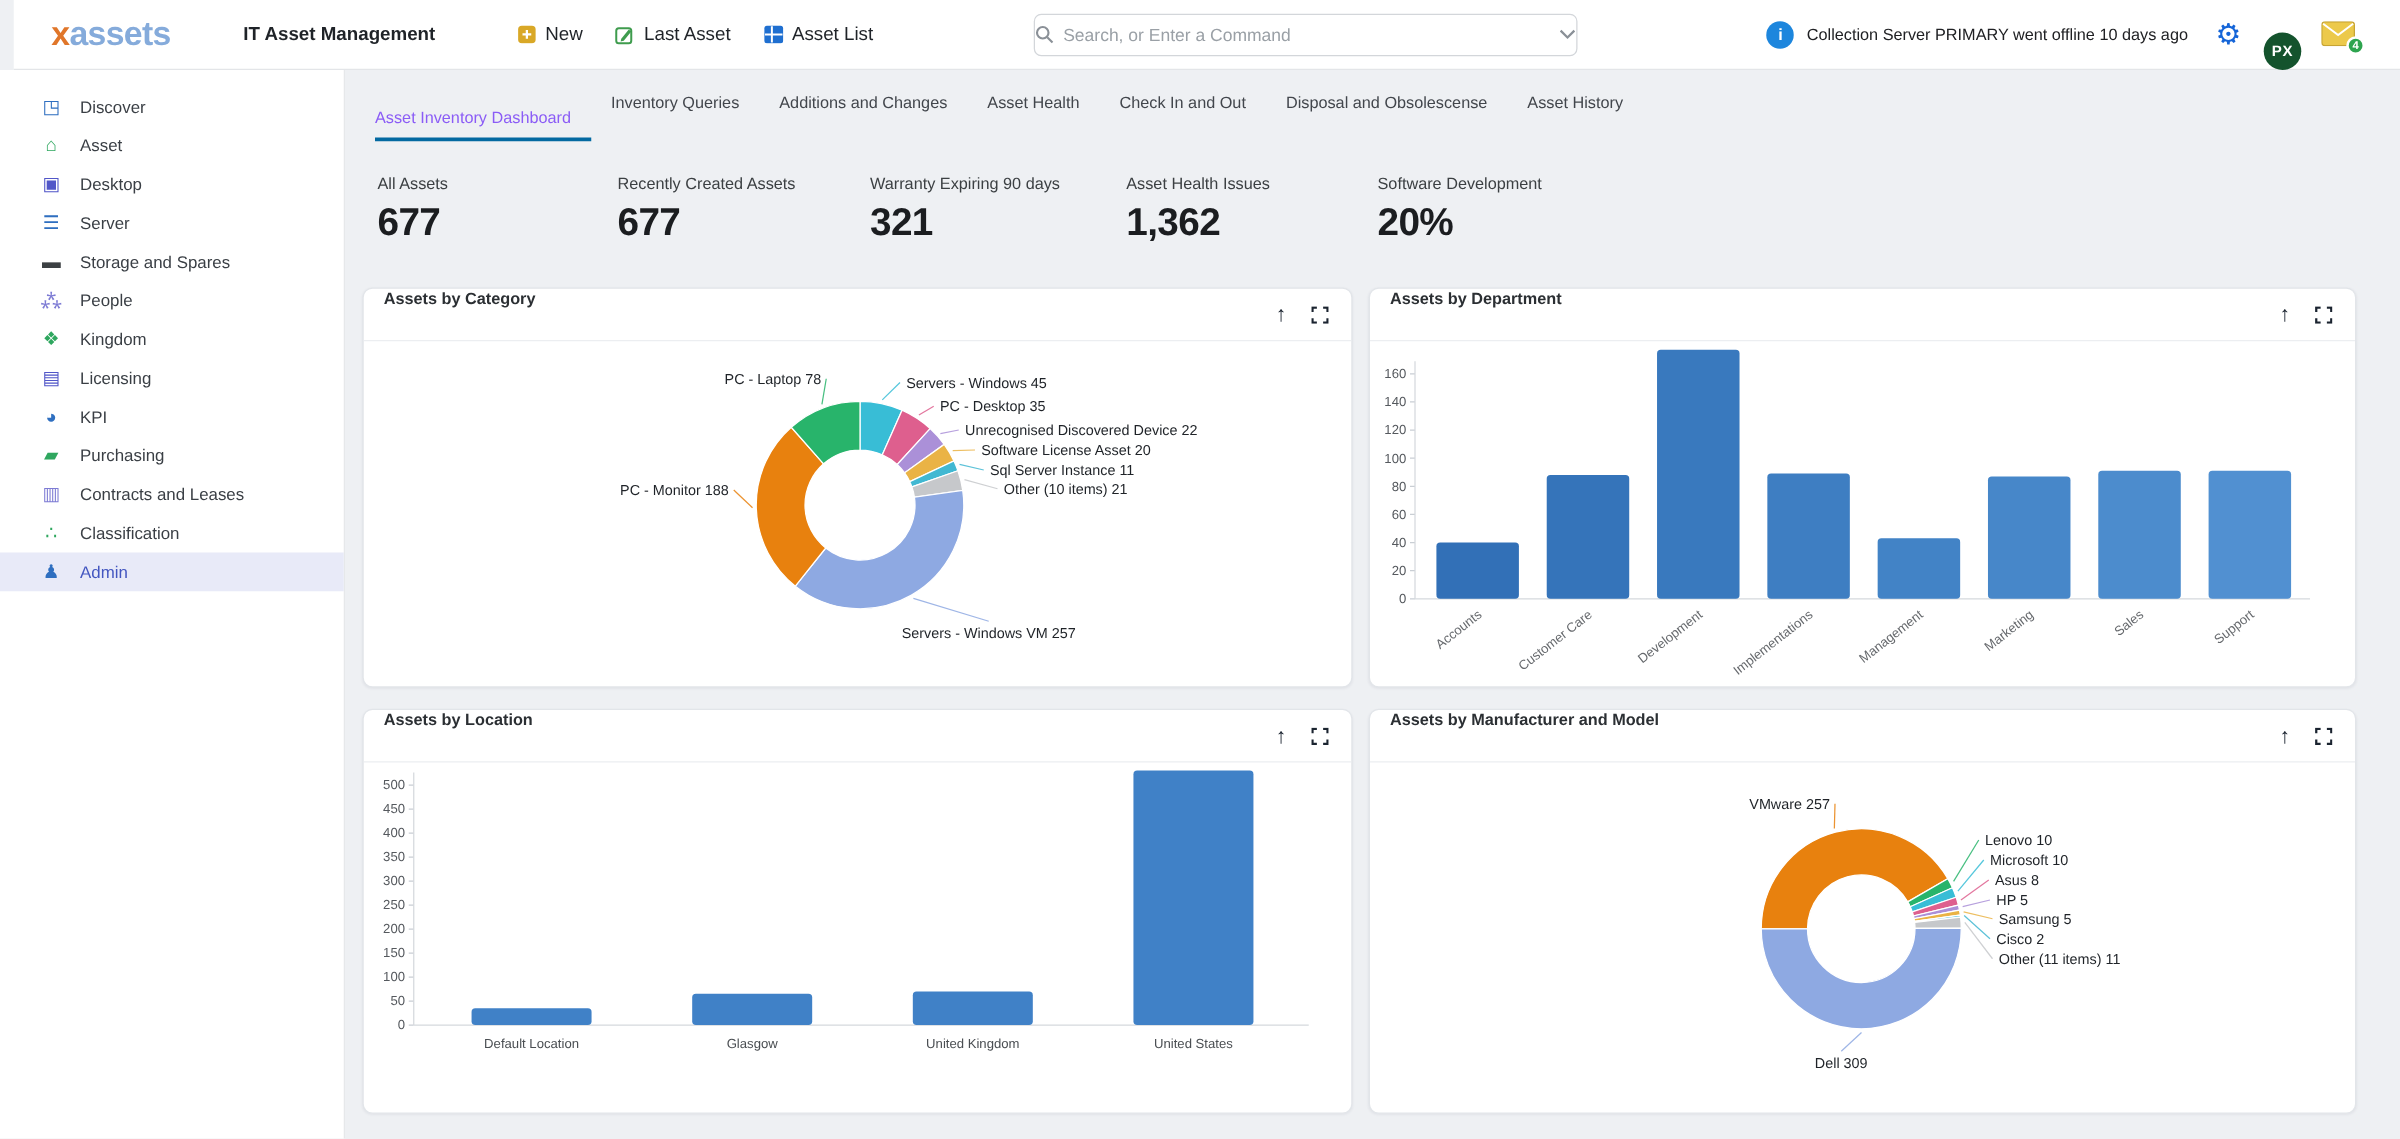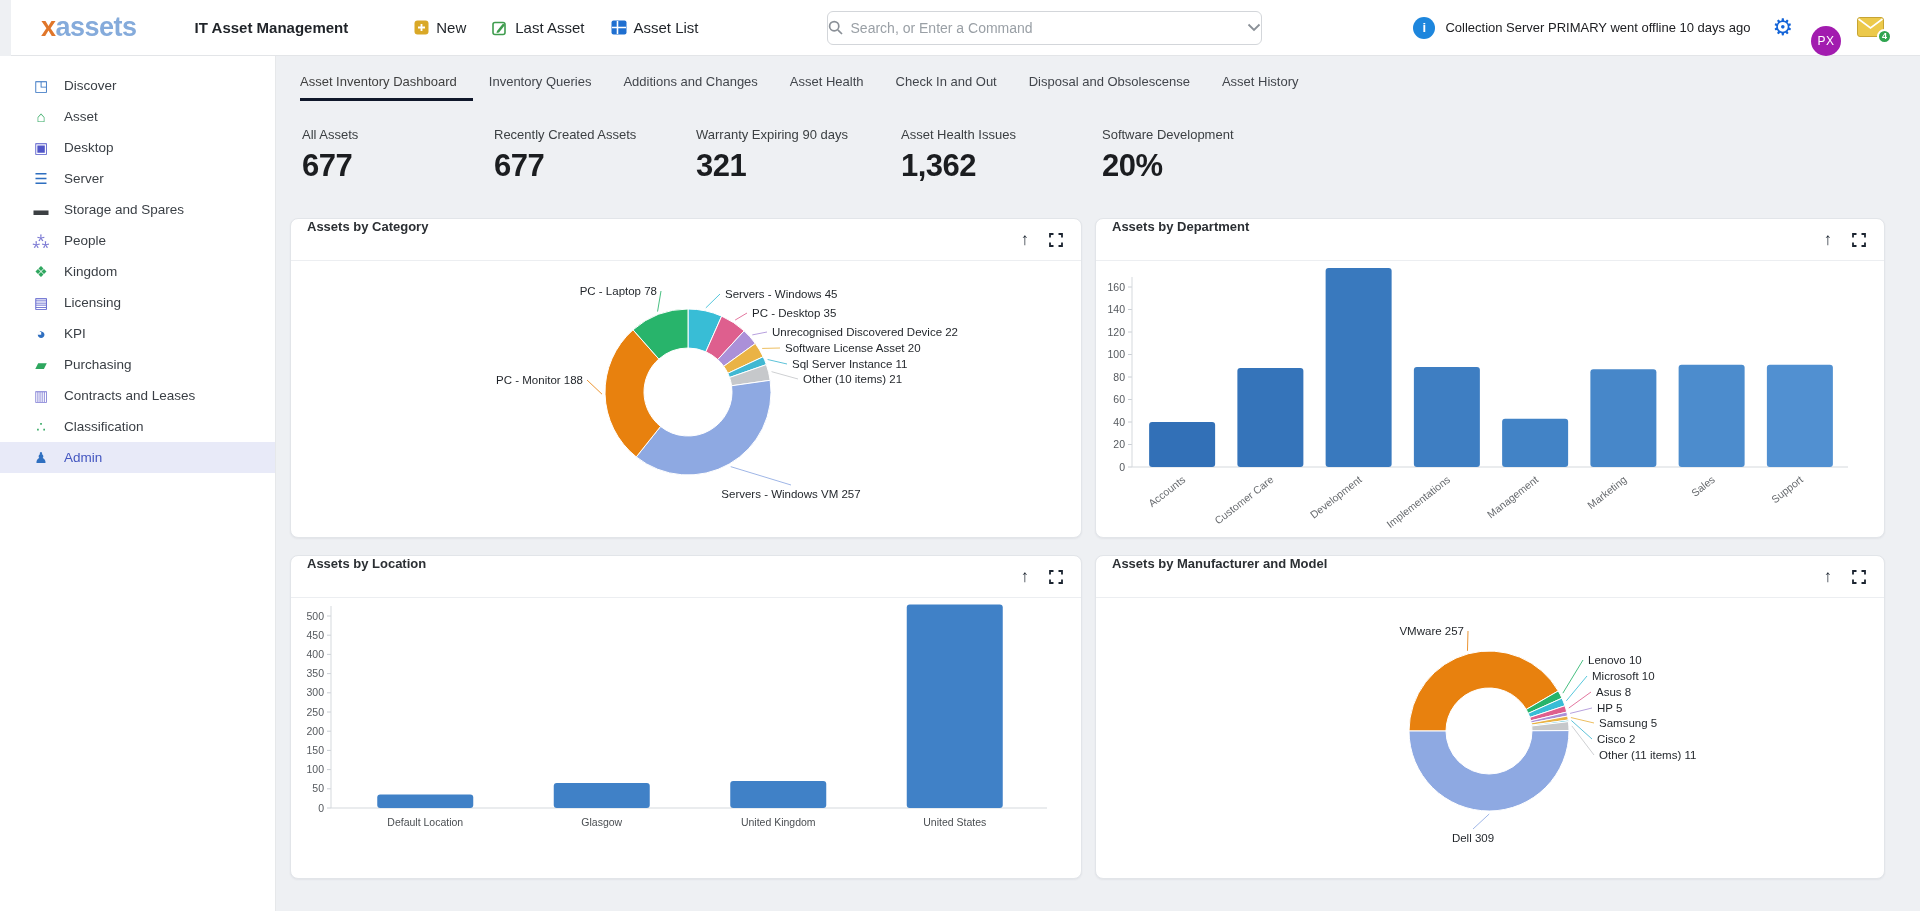--- a/index.html
+++ b/index.html
@@ -22,22 +22,22 @@
   .search { margin-left:128px; width:435px; height:34px; background:#fff; border:1px solid #d3d6da;
     border-radius:6px; display:flex; align-items:center; padding:0 0; }
   .search input { flex:1; border:none; outline:none; font-size:14px; color:#333; margin-left:8px;
     font-family:inherit; background:transparent; }
   .search input::placeholder { color:#9aa0a6; }
   .h-right { margin-left:auto; margin-right:46px; display:flex; align-items:center; }
   .info-dot { width:22px; height:22px; border-radius:50%; background:#1d86dd; color:#fff;
     font-size:13px; font-weight:700; display:flex; align-items:center; justify-content:center; }
   .status-text { margin-left:10px; font-size:13px; color:#202124; }
   .gear { margin-left:22px; font-size:23px; color:#1565d8; line-height:1; cursor:pointer; }
-  .avatar { margin-left:18px; width:30px; height:30px; border-radius:50%; background:#a21caf;
-    color:#fff; font-size:12px; font-weight:400; display:flex; align-items:center;
+  .avatar { margin-left:18px; width:30px; height:30px; border-radius:50%; background:#14532d;
+    color:#fff; font-size:12px; font-weight:700; display:flex; align-items:center;
     justify-content:center; letter-spacing:.5px; cursor:pointer;margin-top:27px; }
   .mail { margin-left:16px; position:relative; cursor:pointer; width:28px; height:22px; }
   .mail-badge { position:absolute; right:-7px; bottom:-5px; width:15px; height:15px; border-radius:50%;
     background:#2ea44f; border:2px solid #fff; color:#fff; font-size:9px; font-weight:700;
     display:flex; align-items:center; justify-content:center; }
 
   
   nav.sidebar { position:absolute; top:56px; left:0; width:276px; height:855px; background:#fff;
     border-right:1px solid #e6e8ea; padding-top:14px; }
   .side-item { display:flex; align-items:center; height:31px; padding-left:30px; cursor:pointer;
@@ -45,21 +45,21 @@
   .side-item .glyph { width:22px; text-align:center; font-size:15px; margin-right:12px; line-height:1; }
   .side-item.active { background:#e8eaf8; color:#4356c0; }
   .g-blue { color:#2f6fc0; } .g-green { color:#2fa75f; } .g-indigo { color:#5156c8; }
   .g-dark { color:#3c4043; } .g-purple { color:#7d7bd4; }
 
   
   main { position:absolute; top:56px; left:276px; width:1644px; height:855px; background:#eef0f3; }
   .tabs { display:flex; margin:10px 0 0 24px; }
   .tab { font-size:13px; color:#42464c; padding:8px 16px 9px 16px; cursor:pointer; white-space:nowrap; }
   .tab:first-child { padding-left:0; }
-  .tab.active { color:#404040; border-bottom:3px solid #0f172a; }
+  .tab.active { color:#8b5cf6; border-bottom:3px solid #0369a1;margin-top:12px; }
   .stats { display:flex; margin:26px 0 0 26px; }
   .stat { } 
   .stat:nth-child(1){width:192px;} .stat:nth-child(2){width:202px;}
   .stat:nth-child(3){width:205px;} .stat:nth-child(4){width:201px;}
   .stat-label { font-size:13px; color:#3c4043; }
   .stat-value { margin-top:6px; font-size:31px; font-weight:700; color:#1b1d20; letter-spacing:-0.5px; }
 
   .cards { margin:34px 0 0 14px; display:grid; grid-template-columns:792px 790px;
     grid-template-rows:320px 324px; gap:17px 13px; }
   .card { background:#fff; border:1px solid #e2e5e9; border-radius:8px;

